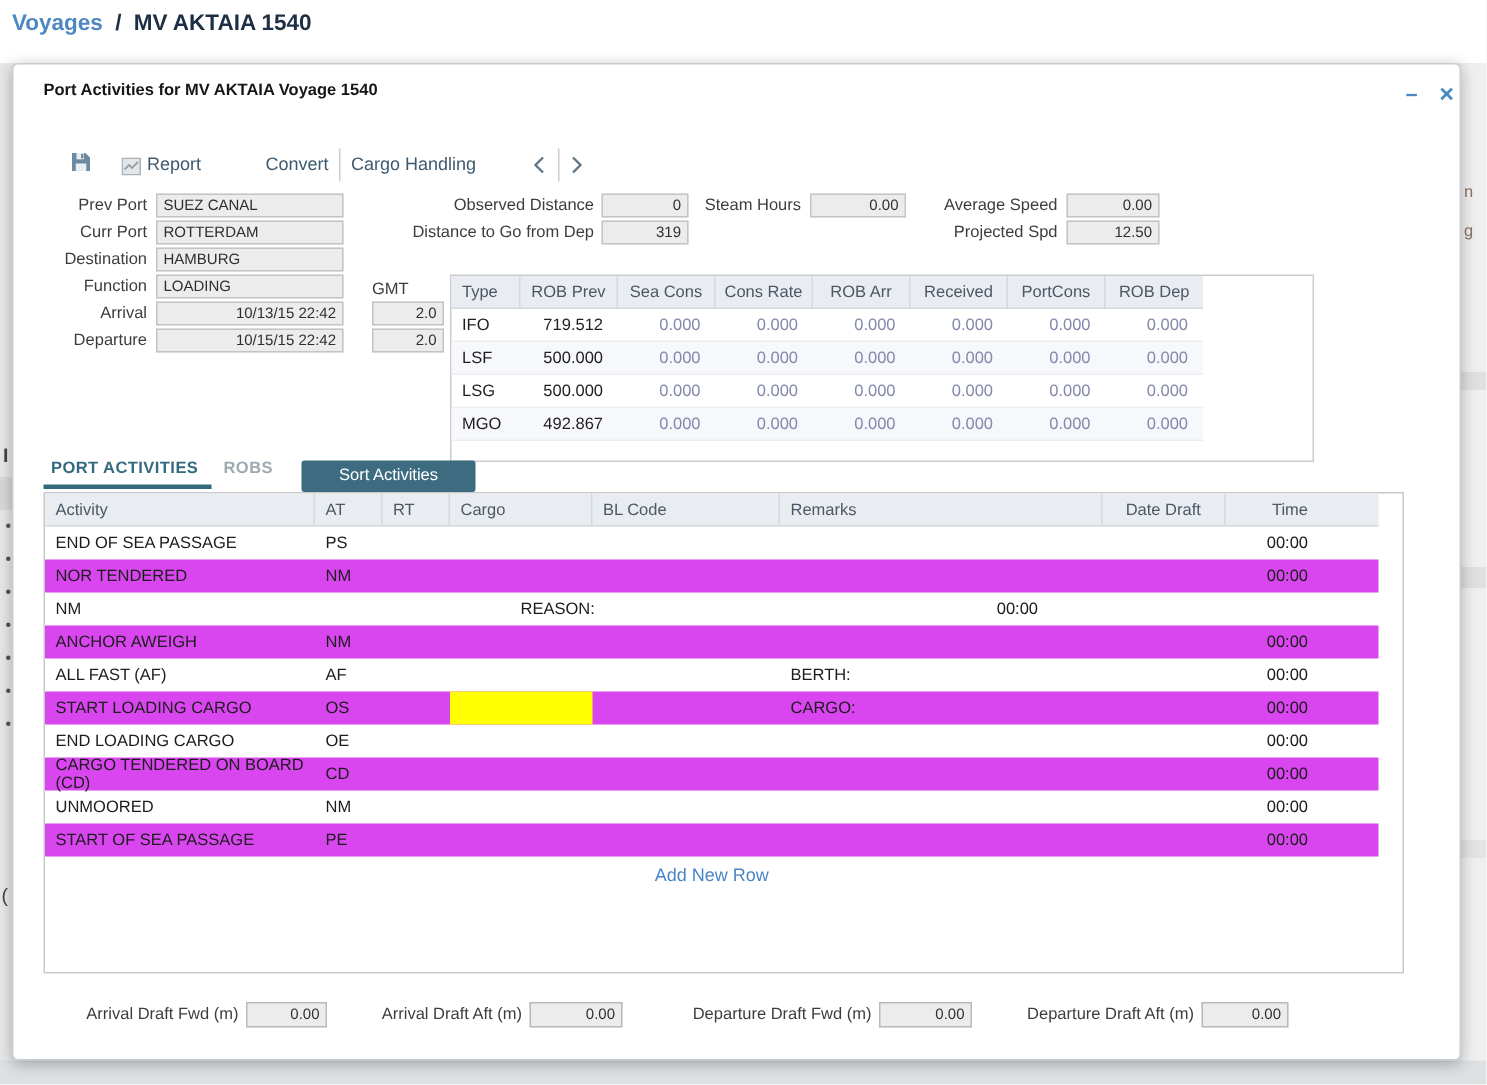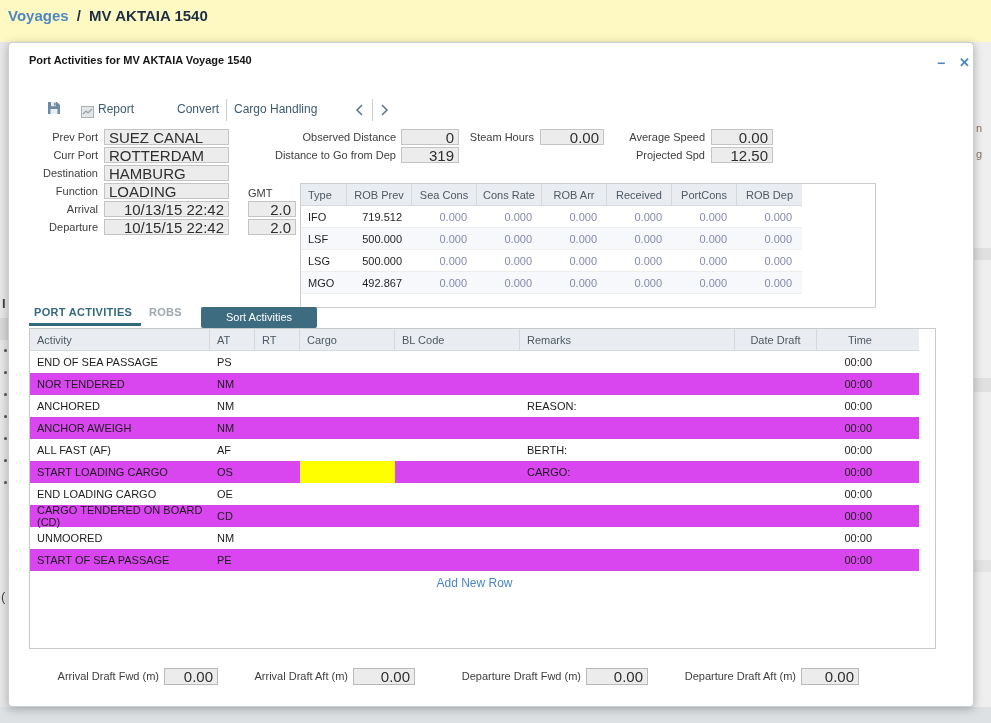--- a/index.html
+++ b/index.html
@@ -1,20 +1,20 @@
 <!DOCTYPE html>
 <html><head>
 <meta charset="utf-8">
 <style>
   * { margin:0; padding:0; box-sizing:border-box; }
   body { font-family:"Liberation Sans", sans-serif; }
   .page { position:relative; width:991px; height:723px; background:#e8e8e8; overflow:hidden; }
 
   
-  .topbar { position:absolute; left:0; top:0; width:991px; height:42px; background:#fef9c3; }
+  .topbar { position:absolute; left:0; top:0; width:991px; height:42px; background:#ffffff; }
   .crumb { position:absolute; left:8px; top:7px; font-size:15px; font-weight:bold; }
   .crumb-link { color:#4e87c1; cursor:pointer; }
   .crumb-sep { color:#1d2f45; margin:0 4px; }
   .crumb-current { color:#1d2f45; }
   .bottom-band { position:absolute; left:0; top:707px; width:991px; height:16px; background:#dde1e4; }
   .right-strip { position:absolute; left:974px; top:42px; width:17px; height:681px; background:#efefef; }
   .rs-frag { position:absolute; left:2px; font-size:11px; color:#8a7365; }
   .rs-band { position:absolute; left:0; width:17px; background:#e0e0e0; }
   .ls-frag { position:absolute; color:#444; }
   .ls-band { position:absolute; left:0; top:318px; width:8px; height:22px; background:#d9d9d9; }
@@ -30,21 +30,21 @@
 
   
   .toolbar { position:absolute; left:0; top:56px; width:100%; height:22px; }
   .tb-item { position:absolute; top:3px; font-size:12px; color:#3c5a70; cursor:pointer; }
   .tb-sep { position:absolute; top:0; width:1px; height:22px; background:#cdcdcd; }
   .tb-icon { position:absolute; }
 
   
   .f-label { position:absolute; font-size:11px; color:#3d3d3d; text-align:right; height:16px; line-height:16px; }
   .f-input { position:absolute; height:16px; background:#ececec; border:1px solid #c4c4c4;
-             font-family:"Liberation Sans",sans-serif; font-size:15px; color:#2e2e2e; padding:6px 4px; }
+             font-family:"Liberation Sans",sans-serif; font-size:10px; color:#2e2e2e; padding:6px 4px; }
   .f-input.right { text-align:right; }
 
   
   .rob-box { position:absolute; left:291px; top:140px; width:576px; height:125px; border:1px solid #ccc; background:#fff; }
   .rob-table { position:absolute; left:0; top:0; width:501px; }
   .rob-row { display:flex; height:22px; align-items:center; font-size:11px; }
   .rob-head { background:#e9edf1; color:#4c5864; border-bottom:1px solid #d4d9de; }
   .rob-head .rc { border-right:1px solid #d4d9de; height:22px; line-height:22px; }
   .rob-head .rc:last-child { border-right:none; }
   .rob-body { border-bottom:1px solid #eeeeee; color:#1f1f1f; }
@@ -271,21 +271,20 @@
           <div class="ac ac-activity">NOR TENDERED</div>
           <div class="ac ac-at">NM</div>
           <div class="ac ac-rt"></div>
           <div class="ac ac-cargo"></div>
           <div class="ac ac-bl"></div>
           <div class="ac ac-remarks"></div>
           <div class="ac ac-date"></div>
           <div class="ac ac-time">00:00</div>
         </div>
         <div class="act-row">
-          <div class="ac ac-activity">ANCHORED</div>
           <div class="ac ac-at">NM</div>
           <div class="ac ac-rt"></div>
           <div class="ac ac-cargo"></div>
           <div class="ac ac-bl"></div>
           <div class="ac ac-remarks">REASON:</div>
           <div class="ac ac-date"></div>
           <div class="ac ac-time">00:00</div>
         </div>
         <div class="act-row stripe">
           <div class="ac ac-activity">ANCHOR AWEIGH</div>

